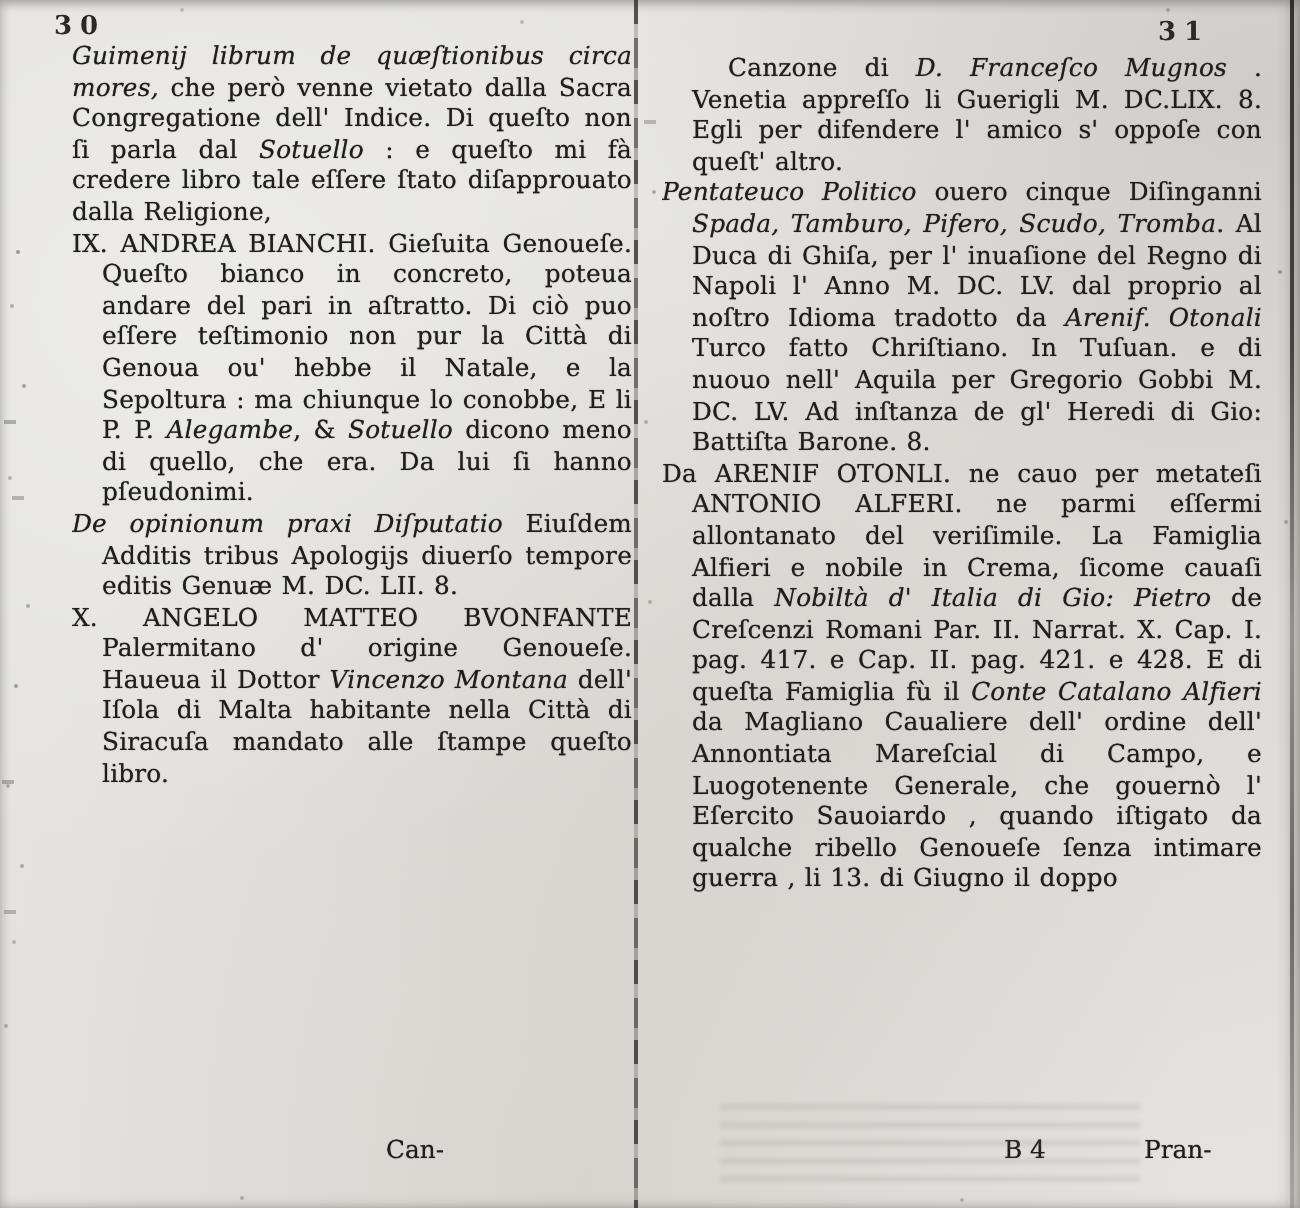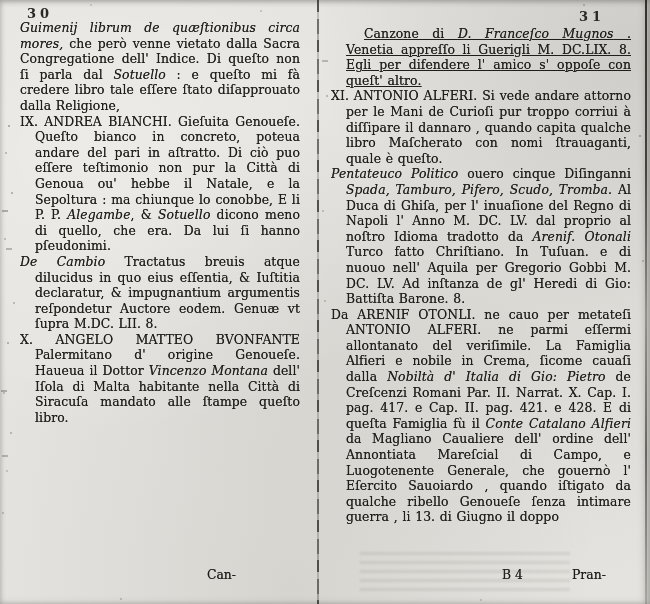--- a/index.html
+++ b/index.html
@@ -12,32 +12,32 @@
       radial-gradient(ellipse at 78% 55%, rgba(175,170,160,0.18), transparent 55%),
       radial-gradient(ellipse at 45% 98%, rgba(165,160,150,0.22), transparent 60%),
       radial-gradient(ellipse at 97% 8%, rgba(120,115,108,0.20), transparent 35%),
       #e4e3df;
     box-shadow: inset 0 2px 5px rgba(90,88,82,.25), inset -5px 0 7px rgba(70,68,62,.28), inset 2px 0 4px rgba(110,108,100,.15);
   }
   .pagenum{position:absolute;font-size:13px;letter-spacing:4px;color:#2a2926;font-weight:bold;}
   .pagenum.left{left:27px;top:6px;}
   .pagenum.right{left:579px;top:9px;}
   .column{position:absolute;overflow:hidden;}
-  .col-left{left:20px;top:20px;width:280px;max-height:552px;}
+  .col-left{left:36px;top:20px;width:280px;max-height:552px;}
   .col-right{left:331px;top:26px;width:300px;max-height:542px;}
   .para{
     margin:0;font-size:12.4px;line-height:15.6px;text-align:justify;
     padding-left:15px;text-indent:-15px;letter-spacing:0.1px;word-spacing:0.6px;
     text-shadow:0 0 0.45px rgba(35,33,30,.75);
   }
   .para.cont{padding-left:0;text-indent:0;}
-  .para.cont2{padding-left:15px;text-indent:18px;text-decoration:underline;}
+  .para.cont2{padding-left:15px;text-indent:18px;}
   .seg-i{font-style:italic;}
   .seg-r{font-style:normal;}
-  .catchword-left{position:absolute;left:207px;top:567px;font-size:12.4px;text-shadow:0 0 0.45px rgba(35,33,30,.75);}
+  .catchword-left{position:absolute;left:193px;top:567px;font-size:12.4px;text-shadow:0 0 0.45px rgba(35,33,30,.75);}
   .sigline{position:absolute;left:0;top:567px;width:650px;font-size:12.4px;text-shadow:0 0 0.45px rgba(35,33,30,.75);}
   .sigline .sig{position:absolute;left:502px;}
   .sigline .cw{position:absolute;left:572px;}
   .divider{
     position:absolute;left:317px;top:0;width:1.5px;height:604px;
     background:repeating-linear-gradient(to bottom,
       rgba(42,40,36,.78) 0 12px, rgba(42,40,36,.22) 12px 19px,
       rgba(42,40,36,.62) 19px 34px, rgba(42,40,36,.30) 34px 40px);
   }
   .edge-line{
@@ -74,26 +74,25 @@
 </head>
 <body>
 
 <div class="scan">
   <div class="pagenum left">30</div>
   <div class="pagenum right">31</div>
 
   <div class="column col-left">
       <p class="para cont"><span class="seg-i">Guimenij librum de quæſtionibus circa mores,</span><span class="seg-r"> che però venne vietato dalla Sacra Congregatione dell' Indice. Di queſto non ſi parla dal </span><span class="seg-i">Sotuello</span><span class="seg-r"> : e queſto mi fà credere libro tale eſſere ſtato diſapprouato dalla Religione,</span></p>
       <p class="para entry"><span class="seg-r">IX. ANDREA BIANCHI. Gieſuita Genoueſe. Queſto bianco in concreto, poteua andare del pari in aſtratto. Di ciò puo eſſere teſtimonio non pur la Città di Genoua ou' hebbe il Natale, e la Sepoltura : ma chiunque lo conobbe, E li P. P. </span><span class="seg-i">Alegambe</span><span class="seg-r">, &amp; </span><span class="seg-i">Sotuello</span><span class="seg-r"> dicono meno di quello, che era. Da lui ſi hanno pſeudonimi.</span></p>
-      <p class="para entry"><span class="seg-i">De Cambio </span><span class="seg-r">Tractatus breuis atque dilucidus in quo eius eſſentia, &amp; Iuſtitia declaratur, &amp; impugnantium argumentis reſpondetur Auctore eodem. Genuæ vt ſupra M.DC. LII. 8.</span></p>
+      <p class="para entry"><span class="seg-i">De opinionum praxi Diſputatio </span><span class="seg-r">Eiuſdem Additis tribus Apologijs diuerſo tempore editis Genuæ M. DC. LII. 8.</span></p>
       <p class="para entry"><span class="seg-r">X. ANGELO MATTEO BVONFANTE Palermitano d' origine Genoueſe. Haueua il Dottor </span><span class="seg-i">Vincenzo Montana </span><span class="seg-r">dell' Iſola di Malta habitante nella Città di Siracuſa mandato alle ſtampe queſto libro.</span></p>
     </div>
   <div class="column col-right">
       <p class="para cont2"><span class="seg-r">Canzone di </span><span class="seg-i">D. Franceſco Mugnos</span><span class="seg-r"> . Venetia appreſſo li Guerigli M. DC.LIX. 8. Egli per difendere l' amico s' oppoſe con queſt' altro.</span></p>
-      <p class="para entry"><span class="seg-r">XI. ANTONIO ALFERI. Si vede andare attorno per le Mani de Curioſi pur troppo corriui à diſſipare il dannaro , quando capita qualche libro Maſcherato con nomi ſtrauaganti, quale è queſto.</span></p>
       <p class="para entry"><span class="seg-i">Pentateuco Politico </span><span class="seg-r">ouero cinque Diſinganni </span><span class="seg-i">Spada, Tamburo, Pifero, Scudo, Tromba</span><span class="seg-r">. Al Duca di Ghiſa, per l' inuaſione del Regno di Napoli l' Anno M. DC. LV. dal proprio al noſtro Idioma tradotto da </span><span class="seg-i">Arenif. Otonali </span><span class="seg-r">Turco fatto Chriſtiano. In Tuſuan. e di nuouo nell' Aquila per Gregorio Gobbi M. DC. LV. Ad inſtanza de gl' Heredi di Gio: Battiſta Barone. 8.</span></p>
       <p class="para entry"><span class="seg-r">Da ARENIF OTONLI. ne cauo per metateſi ANTONIO ALFERI. ne parmi eſſermi allontanato del veriſimile. La Famiglia Alfieri e nobile in Crema, ſicome cauaſi dalla </span><span class="seg-i">Nobiltà d' Italia di Gio: Pietro </span><span class="seg-r">de Creſcenzi Romani Par. II. Narrat. X. Cap. I. pag. 417. e Cap. II. pag. 421. e 428. E di queſta Famiglia fù il </span><span class="seg-i">Conte Catalano Alfieri </span><span class="seg-r">da Magliano Caualiere dell' ordine dell' Annontiata Mareſcial di Campo, e Luogotenente Generale, che gouernò l' Eſercito Sauoiardo , quando iſtigato da qualche ribello Genoueſe ſenza intimare guerra , li 13. di Giugno il doppo</span></p>
     </div>
 
   <div class="catchword-left">Can-</div>
 
   <div class="sigline">
     <span class="sig">B 4</span>
     <span class="cw">Pran-</span>
   </div>

